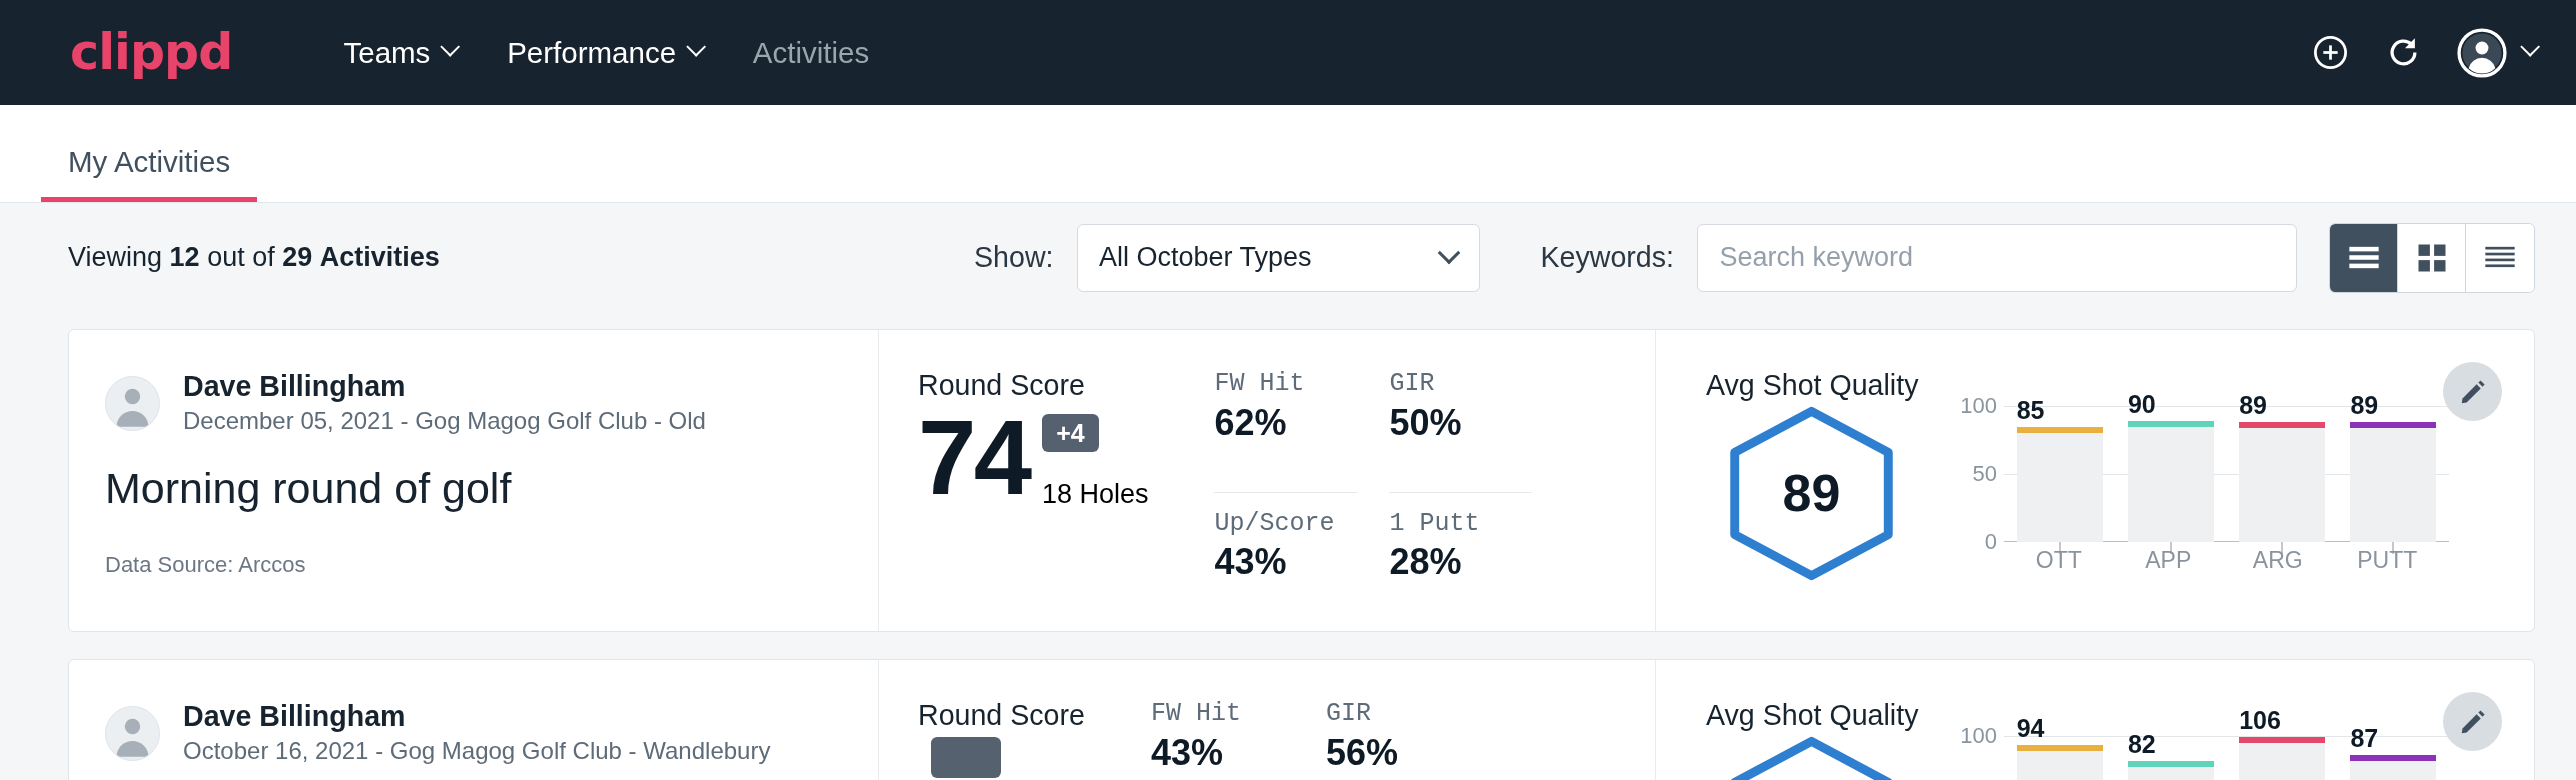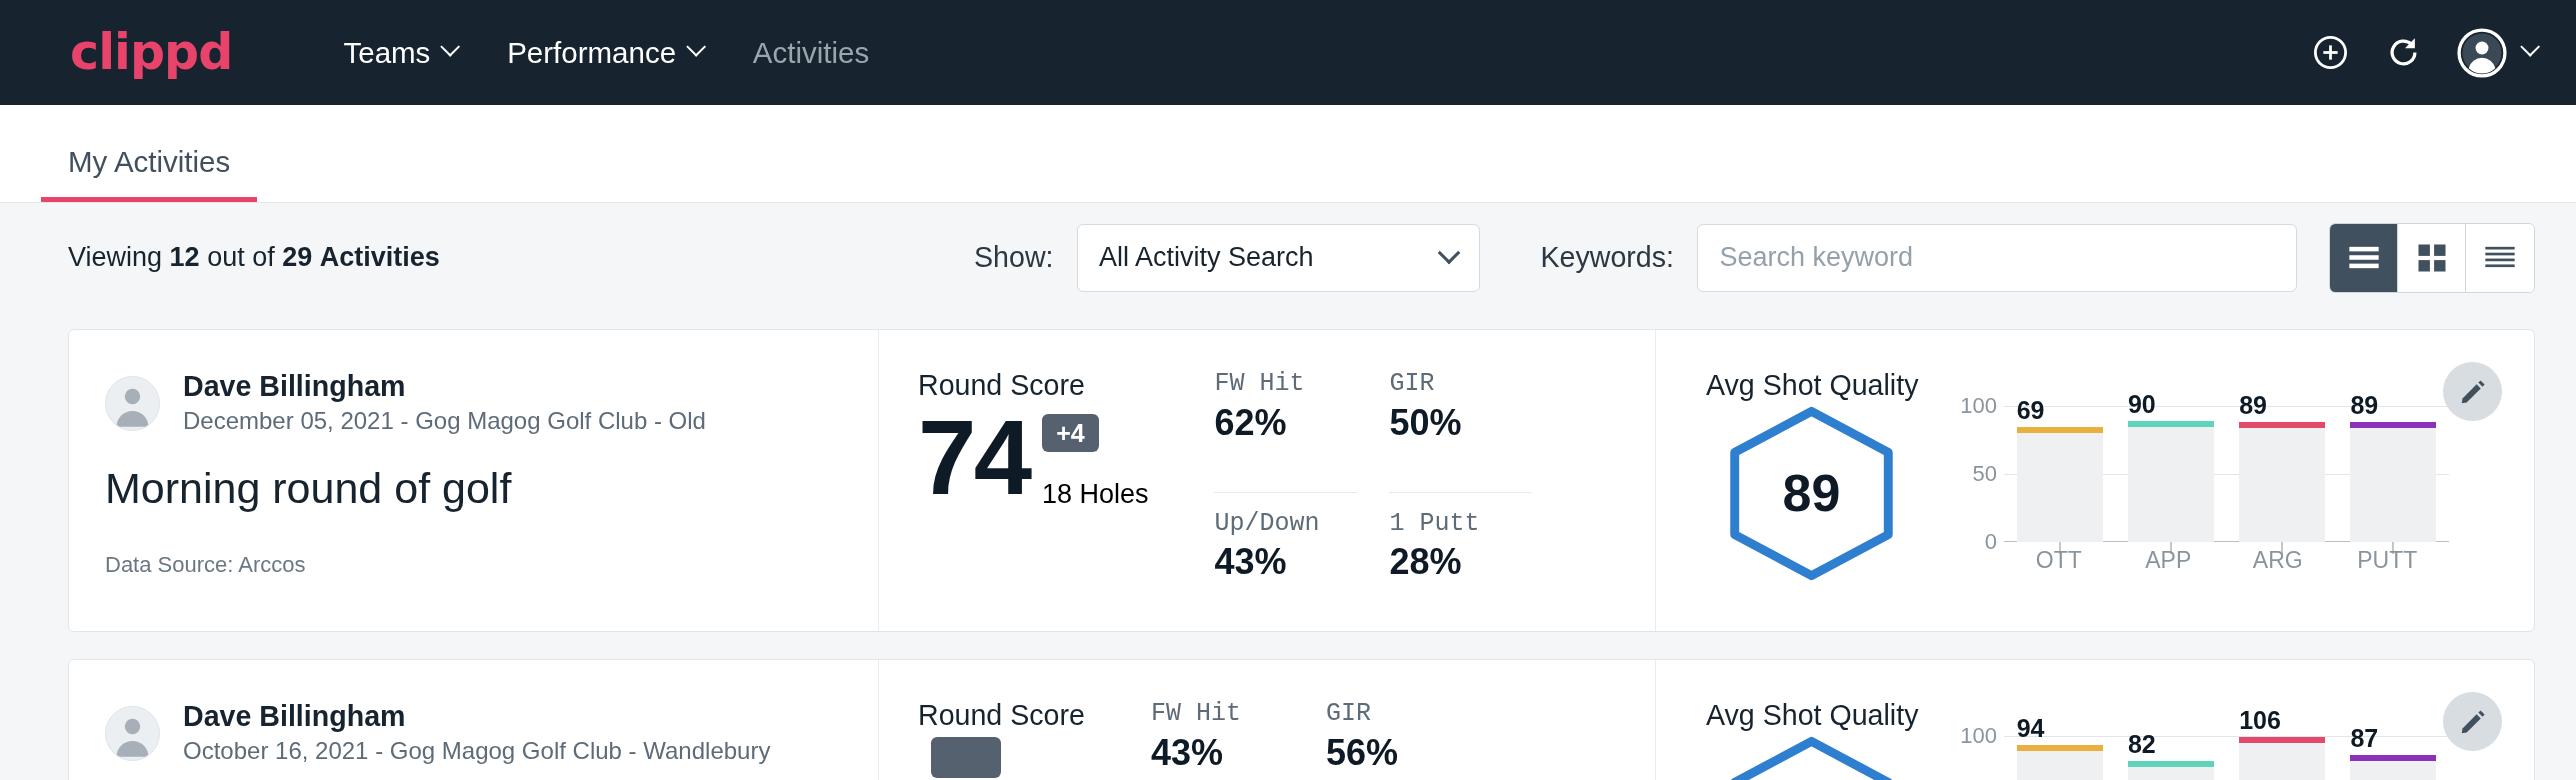--- a/index.html
+++ b/index.html
@@ -329,21 +329,21 @@
       <span>Viewing</span>
       <b>12</b>
       <span>out of</span>
       <b>29</b>
       <b>Activities</b>
     </div>
 
     <div class="filter-right">
       <span class="flabel">Show:</span>
       <div class="select">
-        <span>All Activity Search</span>
+        <span>All October Types</span>
         <i class="sel-chev"></i>
       </div>
 
       <span class="flabel">Keywords:</span>
       <div class="searchbox">
         <input type="text" placeholder="Search keyword" style="">
       </div>
 
       <div class="viewtoggle">
         <div class="vbtn active">
@@ -408,21 +408,21 @@
         <div class="statgrid">
           <div class="scell top">
             <div class="slab">FW Hit</div>
             <div class="sval">62%</div>
           </div>
           <div class="scell top">
             <div class="slab">GIR</div>
             <div class="sval">50%</div>
           </div>
           <div class="scell">
-            <div class="slab">Up/Down</div>
+            <div class="slab">Up/Score</div>
             <div class="sval">43%</div>
           </div>
           <div class="scell">
             <div class="slab">1 Putt</div>
             <div class="sval">28%</div>
           </div>
         </div>
       </div>
 
       <div class="card-right">
@@ -442,21 +442,21 @@
               <div class="ytick" style="top:136px">0</div>
             </div>
             <div class="plot">
               <div class="gridline" style="top:0px"></div>
               <div class="gridline" style="top:68px"></div>
               <div class="gridline base" style="top:135px"></div>
               <div class="bars" id="c0bars">
                   <div class="barcol">
                     <div class="bar" style="height: 115px;">
                       <div class="bartop" style="background: rgb(233, 176, 64);"></div>
-                      <div class="barval">69</div>
+                      <div class="barval">85</div>
                     </div>
                     <div class="xtickmark"></div>
                   </div>
                   <div class="barcol">
                     <div class="bar" style="height: 121px;">
                       <div class="bartop" style="background: rgb(95, 212, 187);"></div>
                       <div class="barval">90</div>
                     </div>
                     <div class="xtickmark"></div>
                   </div>

